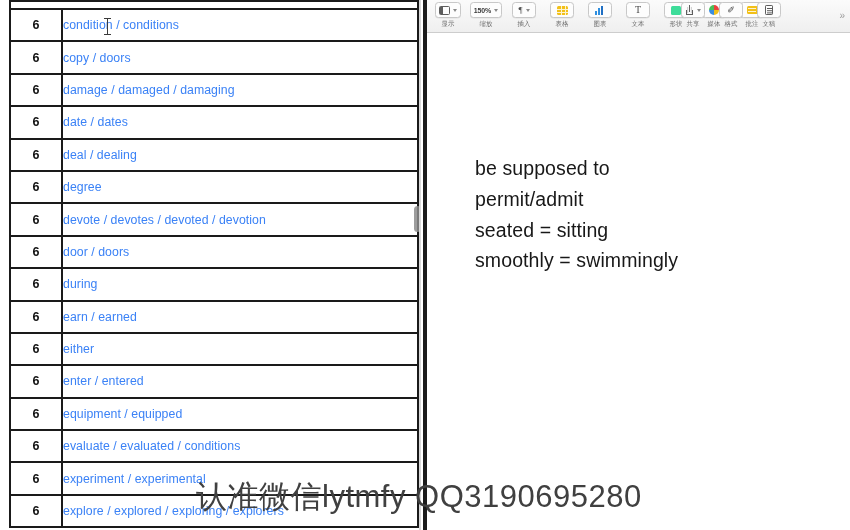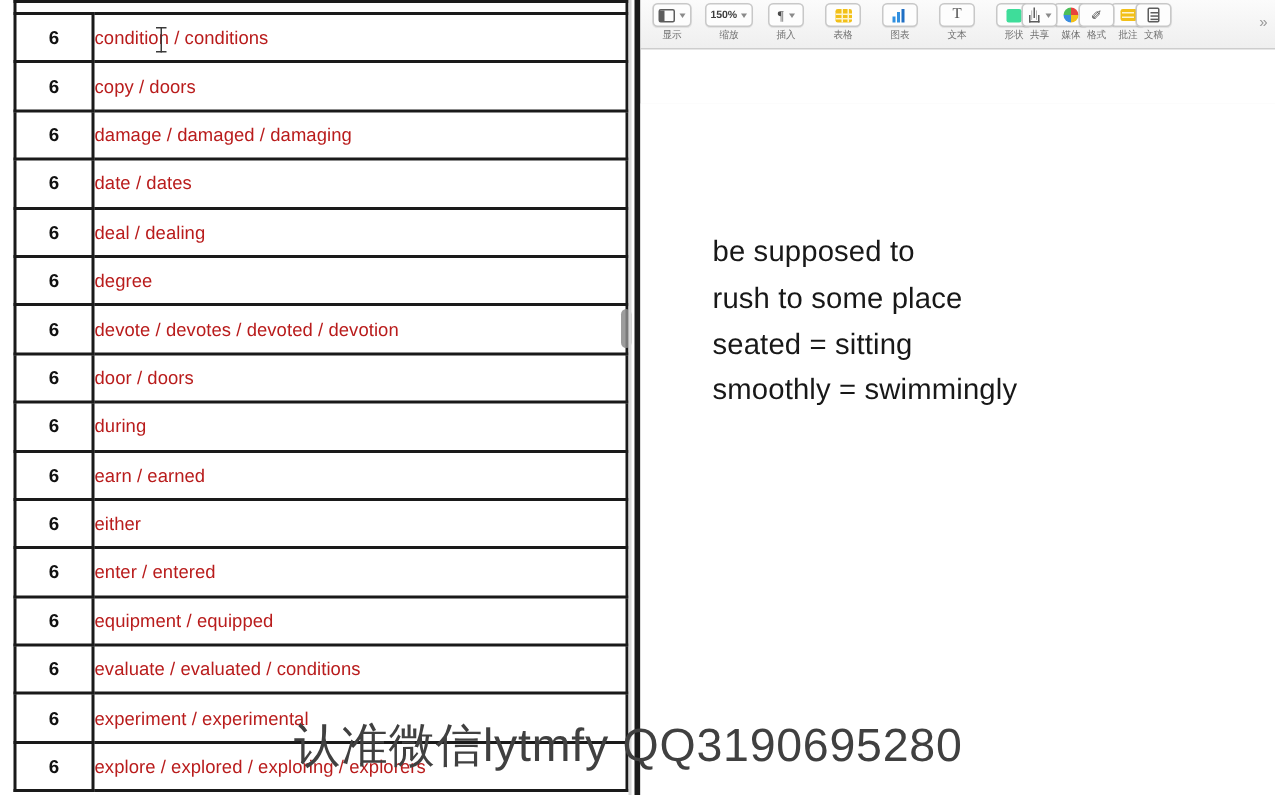--- a/index.html
+++ b/index.html
@@ -50,21 +50,21 @@
     border-right: 2.2px solid #1a1a1a;
     text-align: center;
     font-weight: bold;
     font-size: 12.5px;
     color: #111111;
   }
   td.word-cell {
     border-right: 2.2px solid #1a1a1a;
     padding-left: 7px;
     font-size: 12.3px;
-    color: #b91c1c;
+    color: #3b82f6;
     white-space: nowrap;
     letter-spacing: 0.05px;
   }
   
   #table-top-stub {
     position: absolute;
     left: 9px;
     top: 0;
     width: 410px;
     height: 8px;
@@ -596,21 +596,21 @@
           <div class="tb-label">文稿</div>
         </div>
       </div>
     <div id="toolbar-overflow">»</div>
   </div>
 
   <div id="doc-canvas">
     <div id="doc-page">
       <div id="notes-block">
           <div class="note-line">be supposed to</div>
-          <div class="note-line">rush to some place</div>
+          <div class="note-line">permit/admit</div>
           <div class="note-line">seated = sitting</div>
           <div class="note-line">smoothly  = swimmingly</div>
         </div>
     </div>
   </div>
 </div>
 
 <div id="watermark">认准微信lytmfy QQ3190695280</div>
 
 </body></html>

